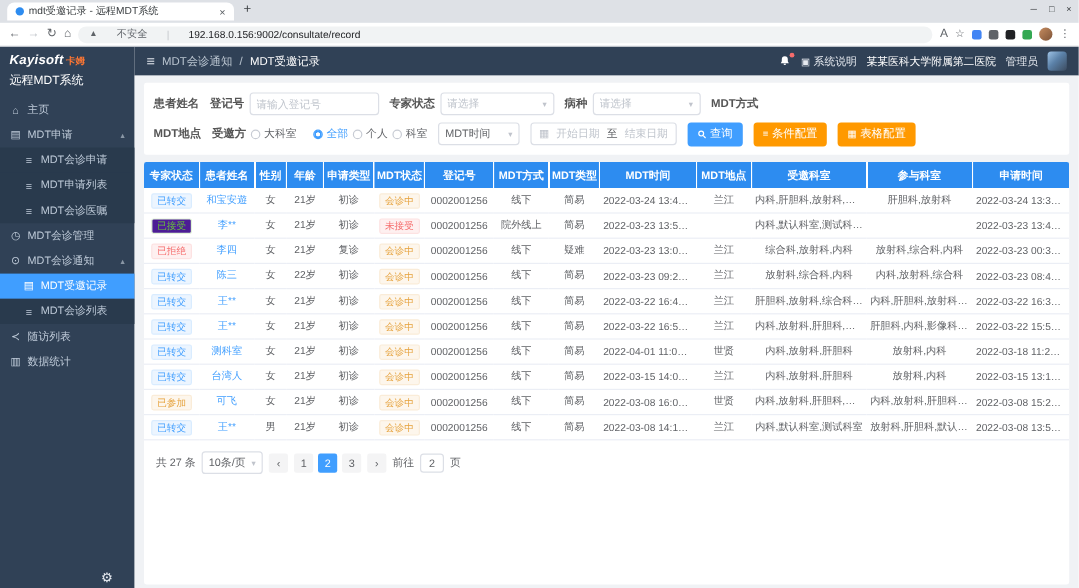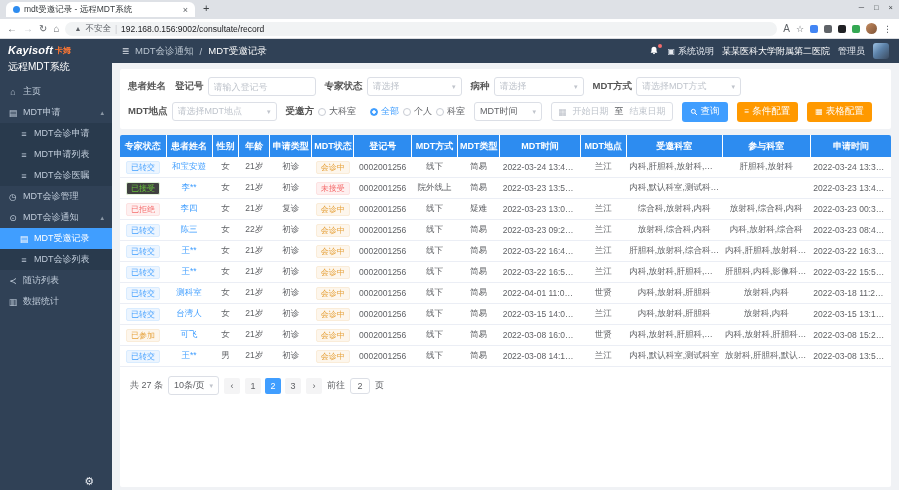--- a/index.html
+++ b/index.html
@@ -8,21 +8,21 @@
   .tabstrip{height:17px;background:#dee1e6;display:flex;align-items:flex-start;padding:2px 6px 0;position:relative}
   .tab{display:flex;align-items:center;gap:4px;background:#fff;border-radius:6px 6px 0 0;height:15px;padding:0 7px;width:175px;font-size:8.5px;color:#3c4043}
   .favicon{width:7px;height:7px;border-radius:50%;background:#2d8cf0;flex:none}
   .tab-title{white-space:nowrap;overflow:hidden;text-overflow:ellipsis;flex:1}
   .tab-close{color:#5f6368;font-size:9px;cursor:pointer}
   .newtab{margin:0 0 2px 8px;color:#3c4043;font-size:11px;line-height:12px;cursor:pointer}
   .win-controls{position:absolute;right:6px;top:1px;display:flex;gap:10px;color:#3c4043;font-size:7.5px;align-items:center;height:13px}
   .toolbar{height:19px;background:#fff;border-bottom:1px solid #dadce0;display:flex;align-items:center;gap:6px;padding:0 7px}
   .nav-ic{color:#5f6368;font-size:10px;cursor:pointer}
   .nav-ic.dim{color:#bdc1c6}
-  .addr{flex:1;height:14px;background:#f1f3f4;border-radius:7px;display:flex;align-items:center;gap:4px;padding:0 9px;font-size:8.5px;color:#5f6368}
+  .addr{flex:1;height:14px;background:#f1f3f4;border-radius:7px;display:flex;align-items:center;gap:16px;padding:0 9px;font-size:8.5px;color:#5f6368}
   .warn-ic{font-size:7px;color:#5f6368}
   .addr-sep{color:#c6c9cd}
   .url{color:#202124}
   .ext{width:8px;height:8px;border-radius:2px;display:inline-block;cursor:pointer}
   .avatar-sm{width:11px;height:11px;border-radius:50%;background:linear-gradient(135deg,#c58b5f,#7d5337);cursor:pointer}
   .star{color:#5f6368;font-size:9px;cursor:pointer}
   .dots{color:#5f6368;font-size:9px;cursor:pointer}
   
   .app{display:flex;height:454px}
   .sidebar{width:112px;background:#304156;flex:none;position:relative;display:flex;flex-direction:column}
@@ -78,21 +78,21 @@
   .btn.warn{background:#ff9900}
   .bic{font-size:8px}
   
   .table-card{flex:1;display:flex;flex-direction:column;overflow:hidden}
   table{width:100%;border-collapse:collapse;table-layout:fixed}
   th{background:#2d8cf0;color:#fff;font-size:9px;font-weight:700;height:22px;border-right:1px solid rgba(255,255,255,.3);padding:0 2px;white-space:nowrap;overflow:hidden}
   th:last-child{border-right:none}
   td{font-size:8.5px;color:#606266;height:20px;text-align:center;border-bottom:1px solid #ebeef5;padding:0 3px;white-space:nowrap;overflow:hidden;text-overflow:ellipsis}
   .tag{display:inline-block;padding:0 4px;height:13px;line-height:12px;border-radius:2px;font-size:8px;border:1px solid;box-sizing:border-box}
   .tag.primary{color:#409eff;background:#ecf5ff;border-color:#d9ecff}
-  .tag.success{color:#67c23a;background:#404040;border-color:#e1f3d8}
+  .tag.success{color:#67c23a;background:#4c1d95;border-color:#e1f3d8}
   .tag.danger{color:#f56c6c;background:#fef0f0;border-color:#fde2e2}
   .tag.warning{color:#e6a23c;background:#fdf6ec;border-color:#faecd8}
   .plink{color:#409eff;cursor:pointer}
   
   .pagination{display:flex;align-items:center;justify-content:flex-start;gap:5px;padding:9px 10px;font-size:9px;color:#606266}
   .psize{height:17px;border:1px solid #dcdfe6;border-radius:3px;display:inline-flex;align-items:center;gap:5px;padding:0 5px;cursor:pointer}
   .pages{display:inline-flex;gap:4px}
   .page-btn{min-width:16px;height:16px;line-height:16px;text-align:center;border-radius:2px;background:#f4f4f5;color:#606266;cursor:pointer;font-size:9px}
   .page-btn.active{background:#409eff;color:#fff}
   .goto-input{width:20px;height:16px;border:1px solid #dcdfe6;border-radius:3px;text-align:center;font-size:9px;color:#606266;font-family:inherit;box-sizing:border-box}
@@ -238,33 +238,25 @@
           </div>
           <div class="f-item">
             <label class="f-label">病种</label>
             <div class="f-select" style="width:90px">
               <span class="ph">请选择</span>
               <span class="arrow">▾</span>
             </div>
           </div>
           <div class="f-item">
             <label class="f-label">MDT方式</label>
-            <div class="f-select" style="width:105px">
-              <span class="ph">请选择MDT方式</span>
-              <span class="arrow">▾</span>
-            </div>
           </div>
         </div>
         <div class="f-row">
           <div class="f-item">
             <label class="f-label">MDT地点</label>
-            <div class="f-select" style="width:105px">
-              <span class="ph">请选择MDT地点</span>
-              <span class="arrow">▾</span>
-            </div>
           </div>
           <div class="f-item">
             <label class="f-label">受邀方</label>
             <span class="radio">
                 <span>大科室</span>
               </span>
             <span class="grp-gap"></span>
             <span class="radio checked">
                 <span>全部</span>
               </span>

